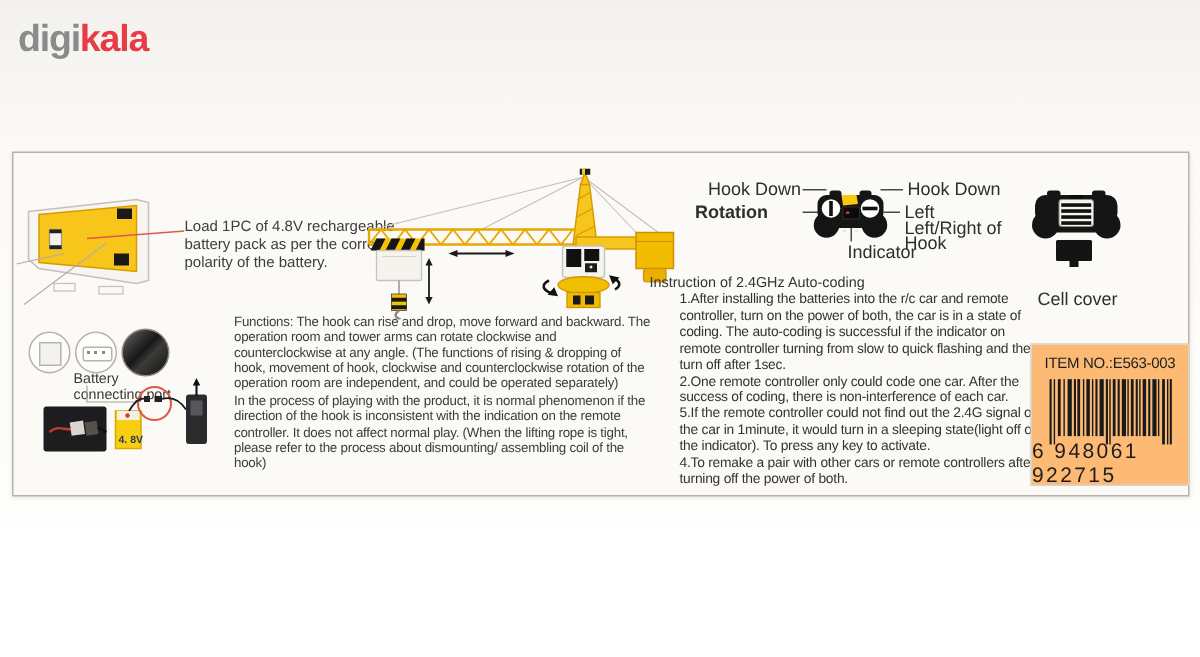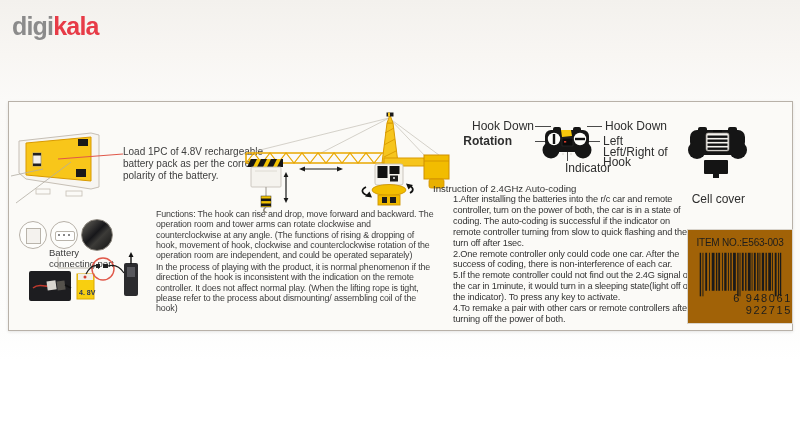--- a/index.html
+++ b/index.html
@@ -41,24 +41,24 @@
   .fp1{top:107px;}
   .fp2{top:160px;}
 
   .instr{left:424px;top:81px;width:264px;color:#333;}
   .instr .title{font-size:9.6px;line-height:11px;}
   .instr .item{font-size:9.2px;line-height:10.9px;letter-spacing:-0.15px;margin-left:20px;}
 
   .rlabel{position:absolute;font-size:12px;line-height:10.5px;color:#2e2e2e;}
   .ra-right{text-align:right;}
 
-  .itembox{left:678px;top:127px;width:104px;height:93px;background:#a16207;border:1px solid #d9d4cc;}
+  .itembox{left:678px;top:127px;width:104px;height:93px;background:#fdba74;border:1px solid #d9d4cc;}
   .itemno{display:block;text-align:center;margin-top:7px;font-size:10px;letter-spacing:-0.2px;color:#1d1d1d;}
   .barcode{display:block;margin:3px auto 0 auto;}
-  .bdigits{display:block;text-align:right;font-size:11px;letter-spacing:1.6px;color:#1d1d1d;margin-top:-7px;}
+  .bdigits{display:block;text-align:left;font-size:14px;letter-spacing:1.6px;color:#1d1d1d;margin-top:-7px;}
 </style>
 </head>
 <body>
 
 <div class="logo">
   <span class="digi">digi</span><span class="kala">kala</span>
 </div>
 
 <div class="panel">
 

